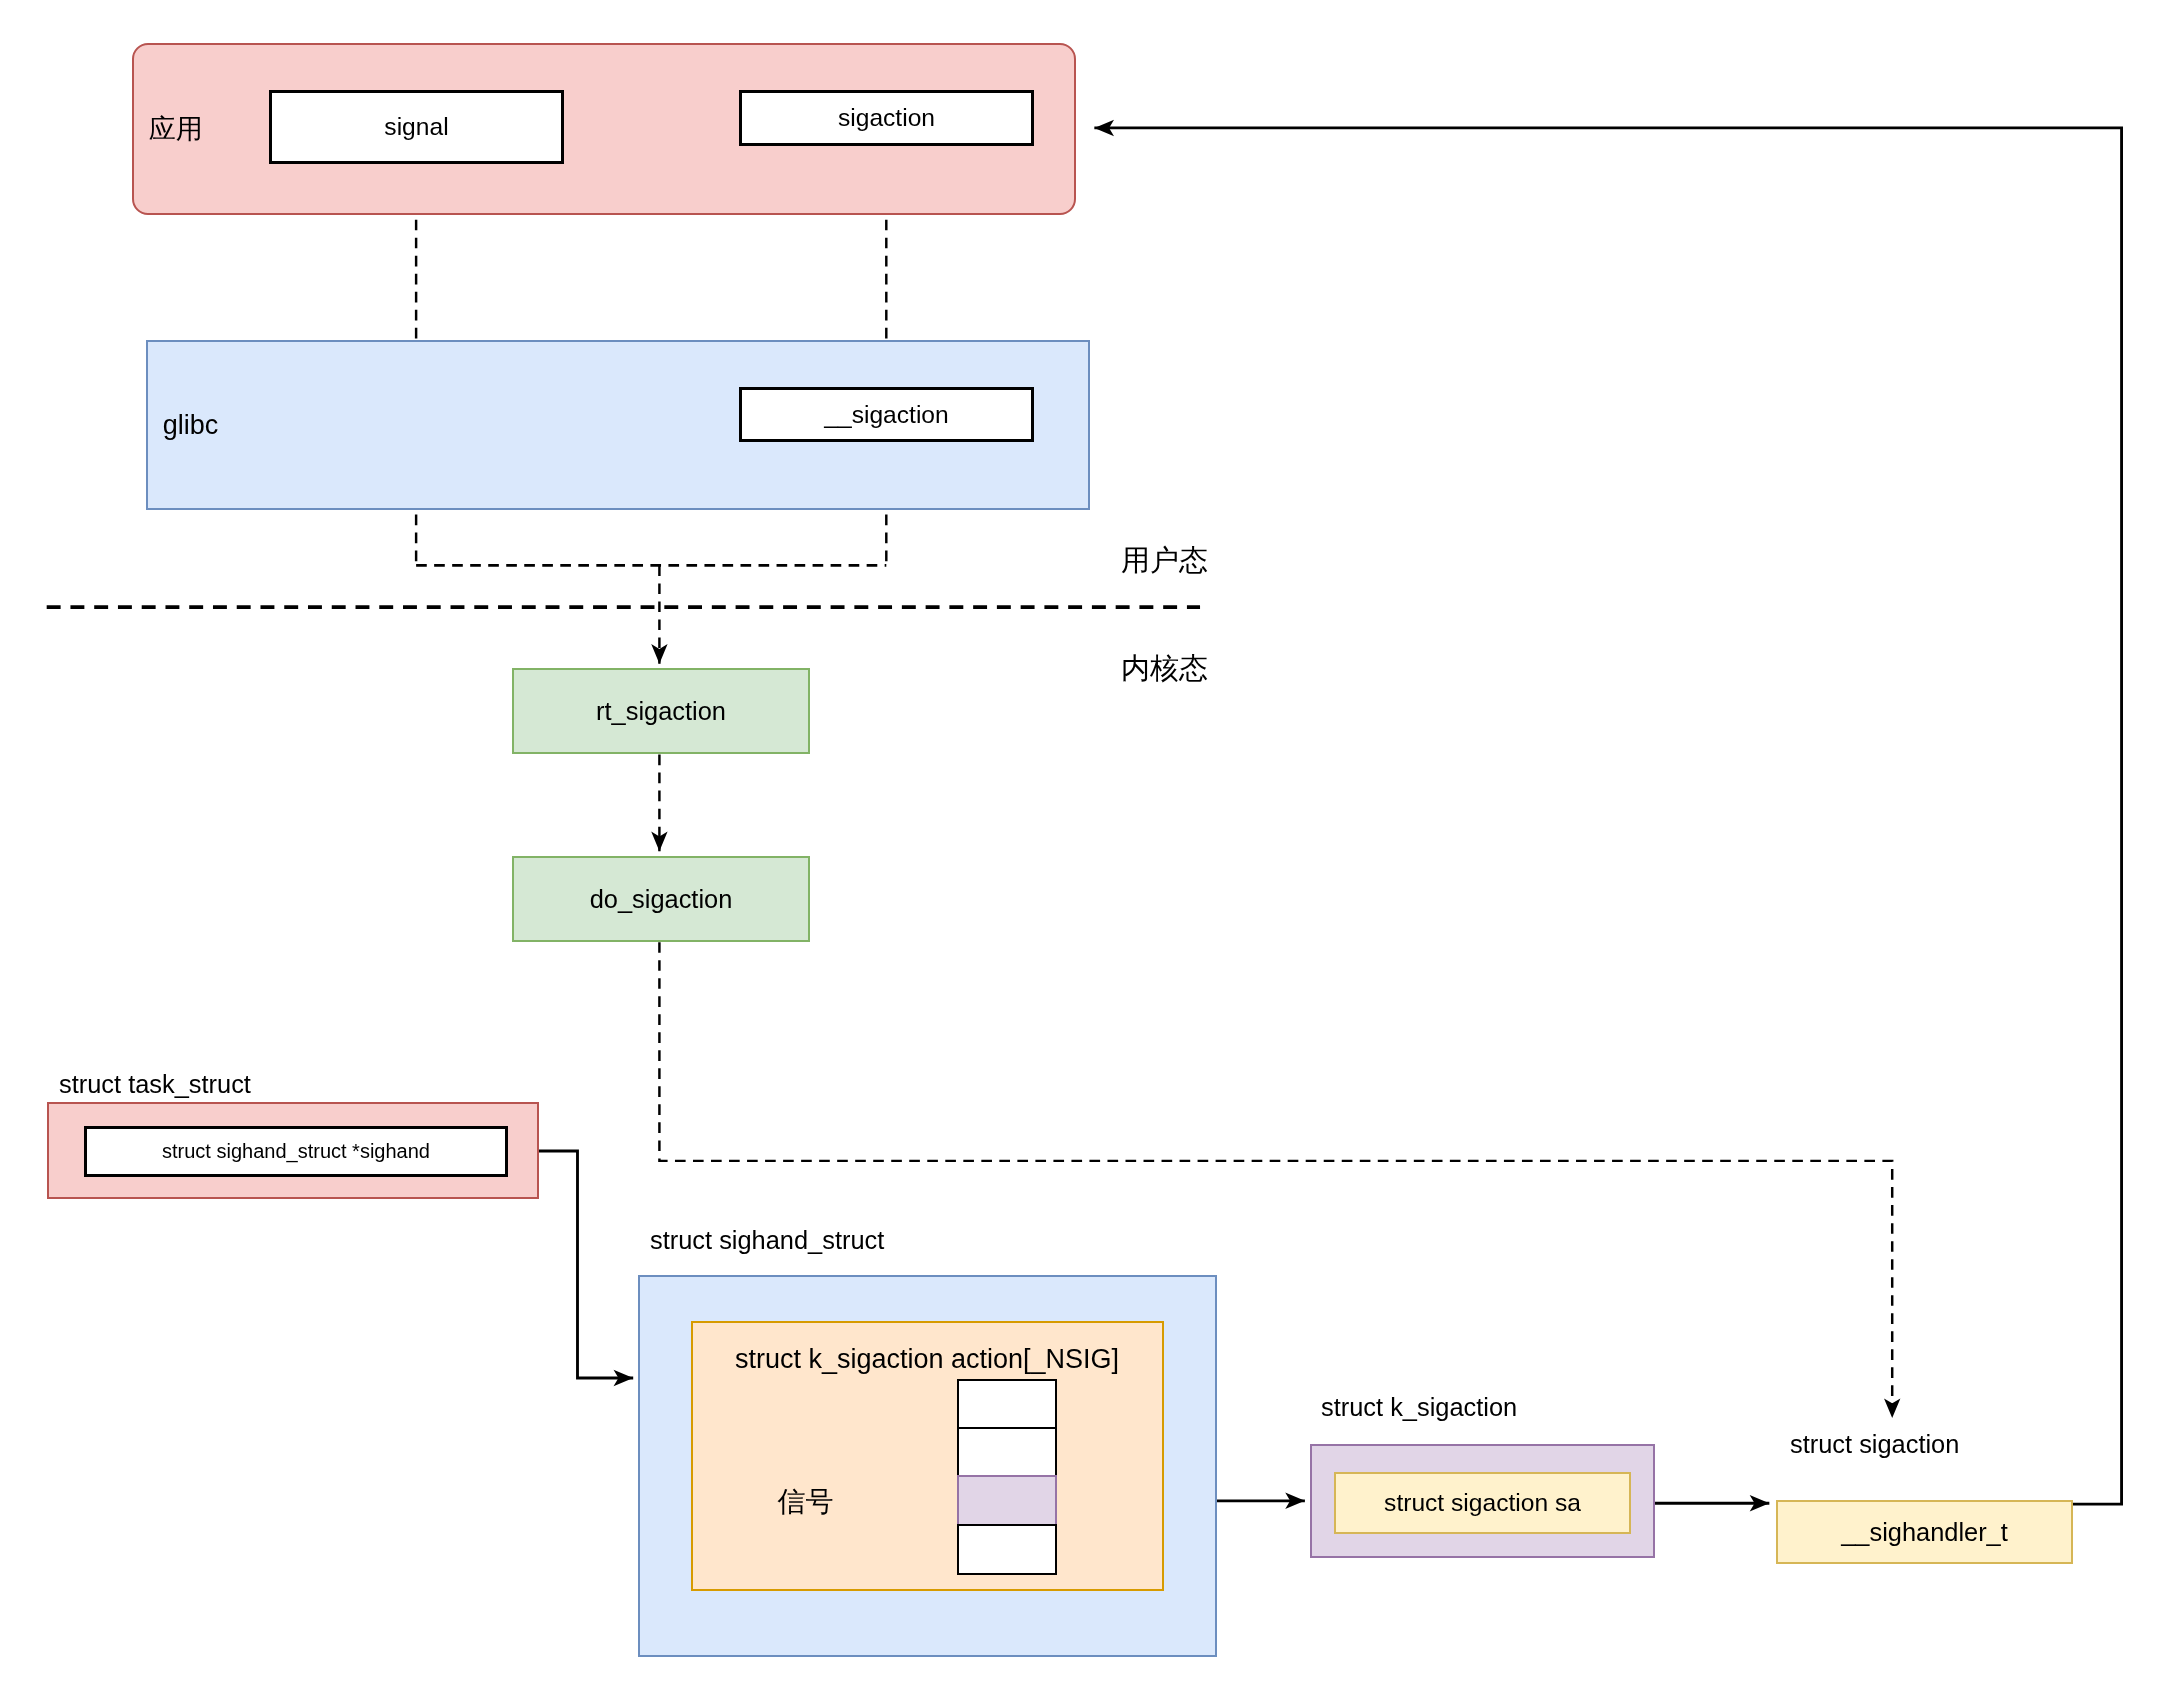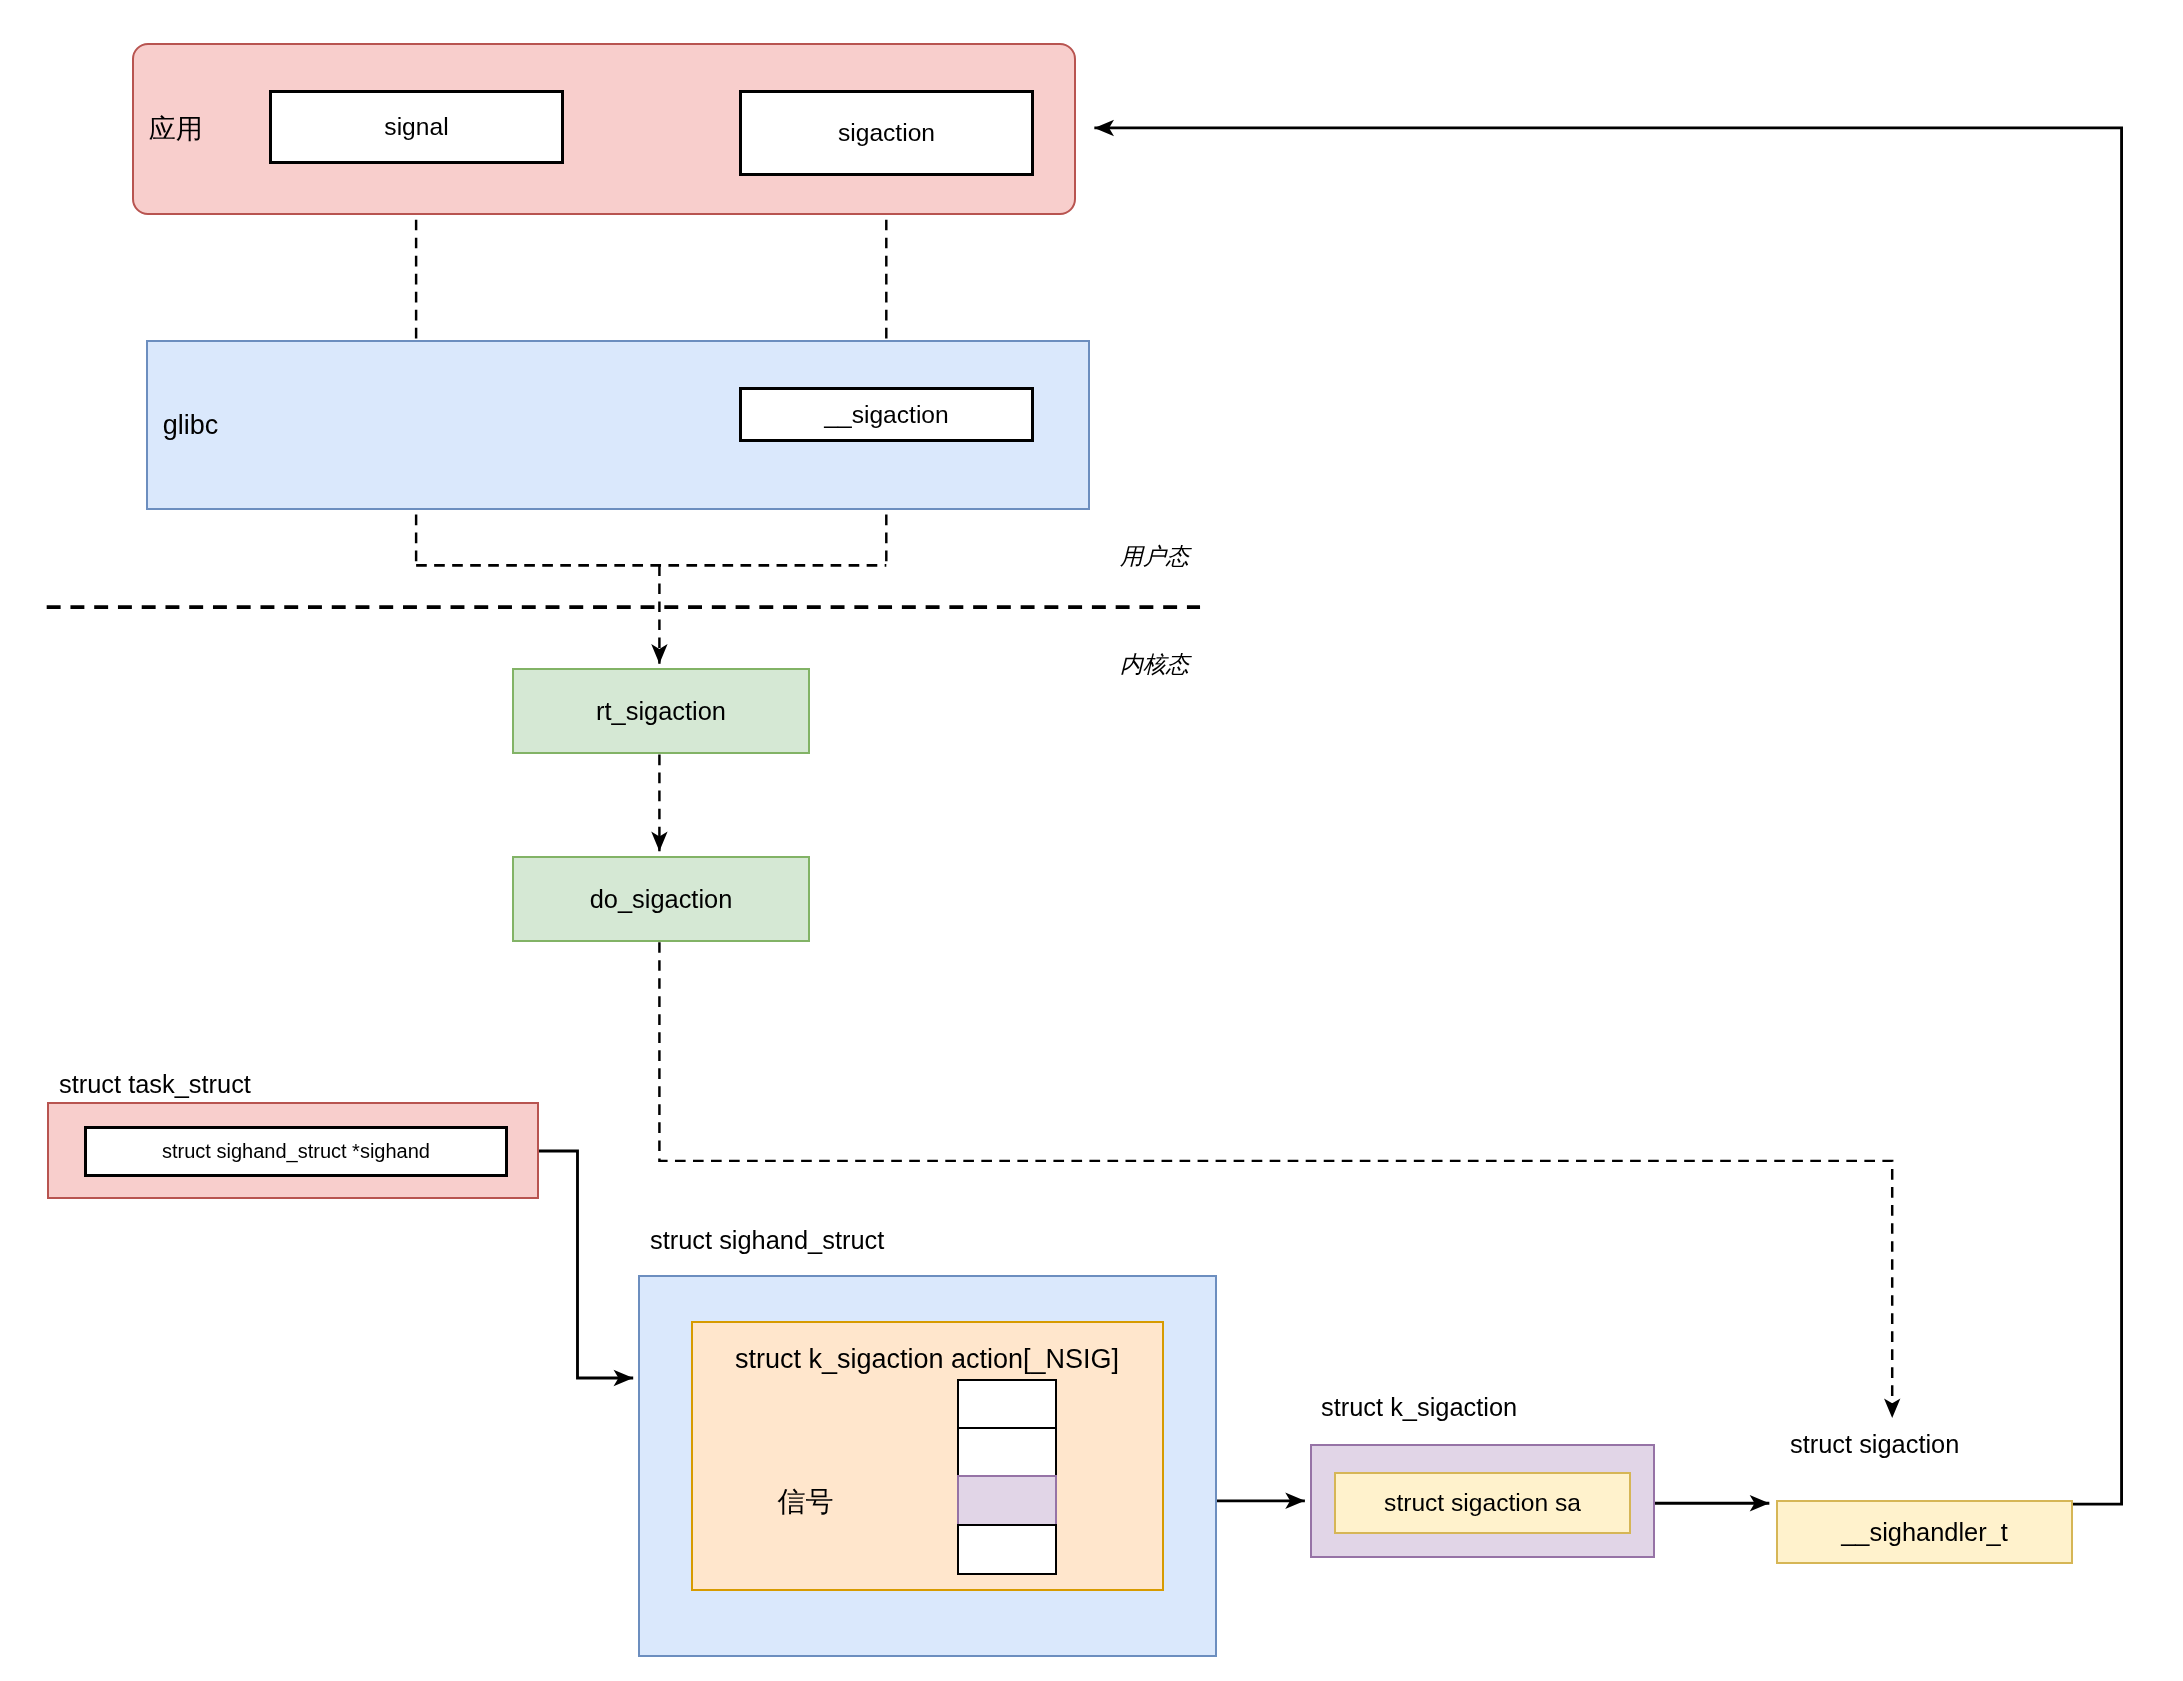--- a/index.html
+++ b/index.html
@@ -34,21 +34,21 @@
   .yellow-box { border: 2.5px solid var(--yellow-stroke); background: var(--yellow-fill); font-size: 24.6px; }
 
   .side-label {
     position: absolute; left: 14.7px; top: 50%;
     transform: translateY(-50%);
     font-size: 27px;
   }
   .cjk { font-family: "DejaVu Serif", serif; }
 
   .free-label { font-size: 25.4px; white-space: nowrap; }
-  .mode-label { font-size: 23px; text-align: center; width: 107px; font-style: italic; }
+  .mode-label { font-size: 29px; text-align: right; width: 107px; }
 
   .array-cell {
     position: absolute; box-sizing: border-box;
     left: 957px; width: 100px; height: 51px;
     background: #ffffff; border: 2.5px solid #000000;
   }
   .array-cell.highlight {
     background: var(--purple-fill);
     border-color: var(--purple-stroke);
   }
@@ -87,21 +87,21 @@
 
     <path d="M1992,1835 H2160" fill="none" stroke="#000000" stroke-width="3.5" marker-end="url(#arrow)"></path>
 
     <path d="M2530,1836 H2590 V156 H1336" fill="none" stroke="#000000" stroke-width="3.5" marker-end="url(#arrow)"></path>
   </svg>
 
   <div class="abs container c-red" style="left:132px; top:43px; width:944px; height:172px;border-radius:16px;">
     <span class="side-label cjk">应用</span>
   </div>
   <div class="abs node white-box" style="left:269px; top:90px; width:295px; height:74px;">signal</div>
-  <div class="abs node white-box" style="left:739px; top:90px; width:295px; height:86px;">sigaction</div>
+  <div class="abs node white-box" style="left:739px; top:90px; width:295px; height:56px;">sigaction</div>
 
   <div class="abs container c-blue" style="left:146px; top:340px; width:944px; height:170px;">
     <span class="side-label">glibc</span>
   </div>
   <div class="abs node white-box" style="left:739px; top:387px; width:295px; height:55px;">__sigaction</div>
 
   <div class="abs mode-label cjk" style="left:1101px; top:541px;">用户态</div>
   <div class="abs mode-label cjk" style="left:1101px; top:649px;">内核态</div>
 
   <div class="abs node green-box" style="left:512px; top:668px; width:298px; height:86px;">rt_sigaction</div>

